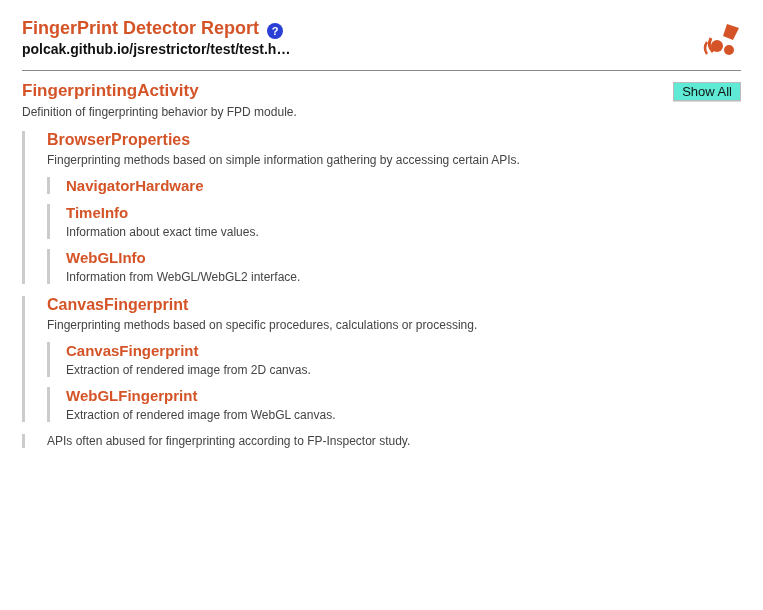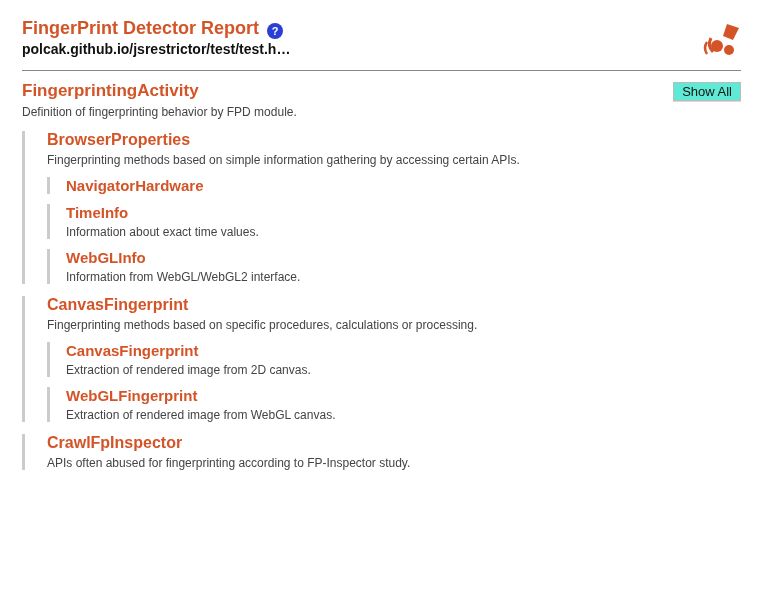--- a/index.html
+++ b/index.html
@@ -154,16 +154,15 @@
       <div class="subgroup">
         <div class="sub-title">CanvasFingerprint</div>
         <div class="sub-desc">Extraction of rendered image from 2D canvas.</div>
       </div>
       <div class="subgroup">
         <div class="sub-title">WebGLFingerprint</div>
         <div class="sub-desc">Extraction of rendered image from WebGL canvas.</div>
       </div>
     </div>
     <div class="group">
-      <div class="group-title">CrawlFpInspector</div>
       <div class="group-desc">APIs often abused for fingerprinting according to FP-Inspector study.</div>
     </div>
   </div>
 
 </body></html>

